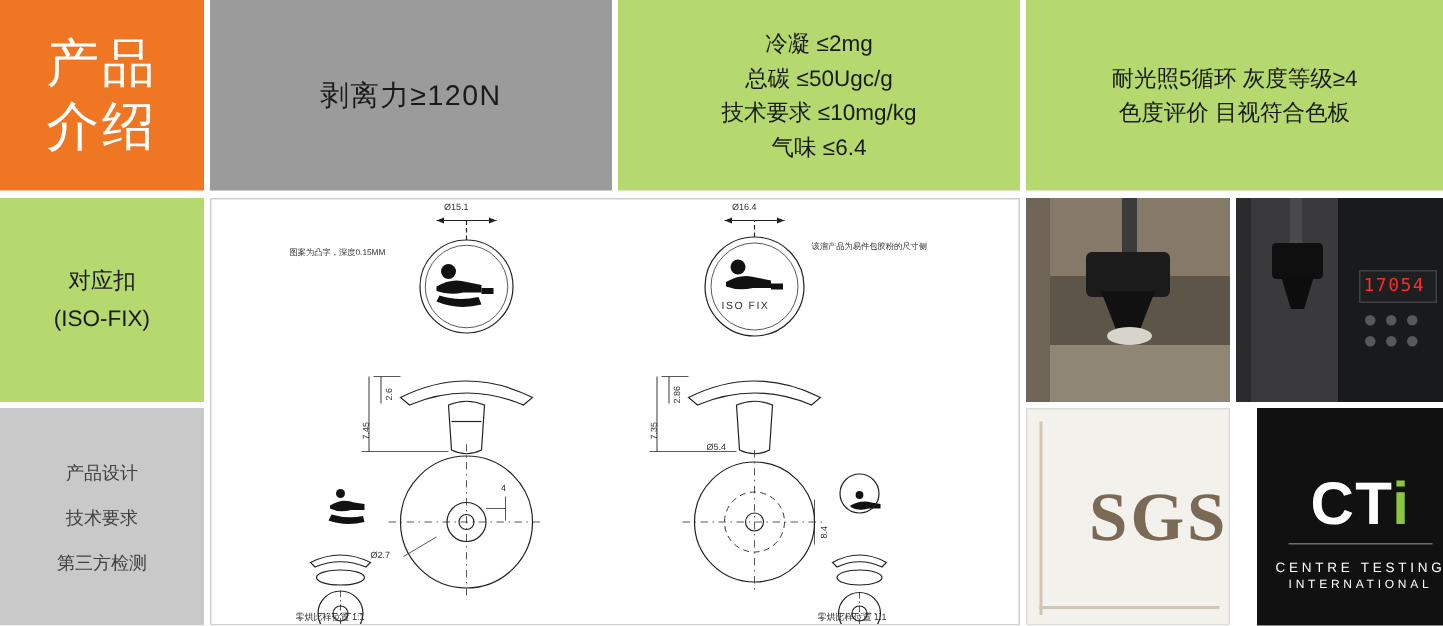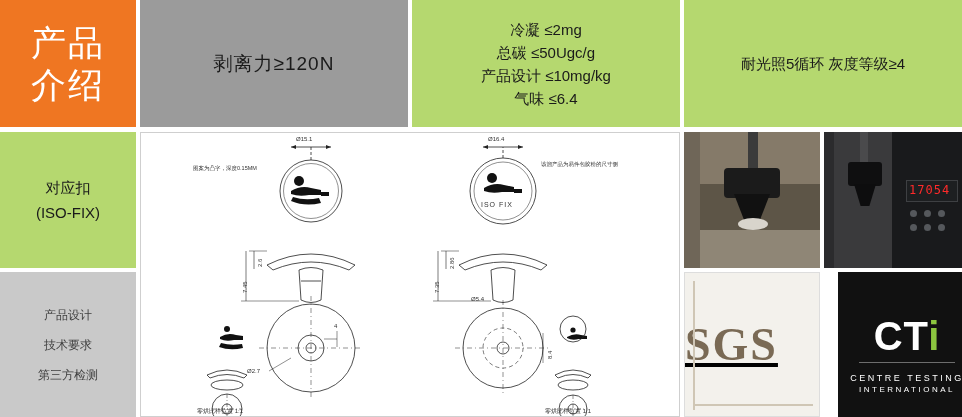--- a/index.html
+++ b/index.html
@@ -38,21 +38,21 @@
   .dimv{position:absolute;font-size:6px;color:#333;white-space:nowrap;transform:rotate(-90deg);transform-origin:left top;}
   .capt{position:absolute;font-size:6px;color:#333;white-space:nowrap;}
 
   
   .ph{position:absolute;box-sizing:border-box;overflow:hidden;}
   .ph1{left:684px;top:132px;width:136px;height:136px;background:#6d6457;}
   .ph2{left:824px;top:132px;width:138px;height:136px;background:#fef9c3;}
   .ph3{left:684px;top:272px;width:136px;height:145px;background:#f3f1ec;border:1px solid #ddd;}
   .ph4{left:824px;top:272px;width:138px;height:165px;background:#111111;margin-left:14px;}
 
-  .sgs{width:100%;height:100%;display:flex;align-items:center;justify-content:flex-start;text-decoration:underline;}
+  .sgs{width:100%;height:100%;display:flex;align-items:center;justify-content:flex-end;}
   .sgs .word{font-family:"Liberation Serif","DejaVu Serif",serif;font-weight:bold;font-size:46px;color:#7a6a55;letter-spacing:2px;}
   .sgsbar{position:absolute;left:8px;top:8px;width:2px;height:129px;background:#cfc6b5;}
   .sgsbar2{position:absolute;left:8px;bottom:10px;width:120px;height:2px;background:#cfc6b5;}
 
   .cti{width:100%;height:100%;display:flex;flex-direction:column;align-items:center;justify-content:center;color:#ffffff;}
   .cti .ctitop{font-size:40px;font-weight:bold;letter-spacing:1px;line-height:42px;}
   .cti .ctitop .gg{color:#8cc63f;}
   .cti .ctisub{font-size:9px;letter-spacing:2.5px;margin-top:6px;}
   .cti .ctisub2{font-size:8px;letter-spacing:2.5px;margin-top:2px;}
   .ctiline{width:96px;height:1px;background:#6d6d6d;margin:5px 0 4px;}
@@ -93,28 +93,29 @@
     </div>
 
     <div class="cell gray1">
       <div class="t">剥离力≥120N</div>
     </div>
 
     <div class="cell green1">
       <div>
         <div class="t">冷凝 ≤2mg</div>
         <div class="t">总碳 ≤50Ugc/g</div>
-        <div class="t">产品设计 ≤10mg/kg</div>
+        <div class="t">技术要求 ≤10mg/kg</div>
         <div class="t">气味 ≤6.4</div>
       </div>
     </div>
 
     <div class="cell green2">
       <div>
         <div class="t">耐光照5循环  灰度等级≥4</div>
+        <div class="t">色度评价 目视符合色板</div>
       </div>
     </div>
   </div>
 
   <div class="cell lgreen">
     <div>
       <div class="t">对应扣</div>
       <div class="t">(ISO-FIX)</div>
     </div>
   </div>

